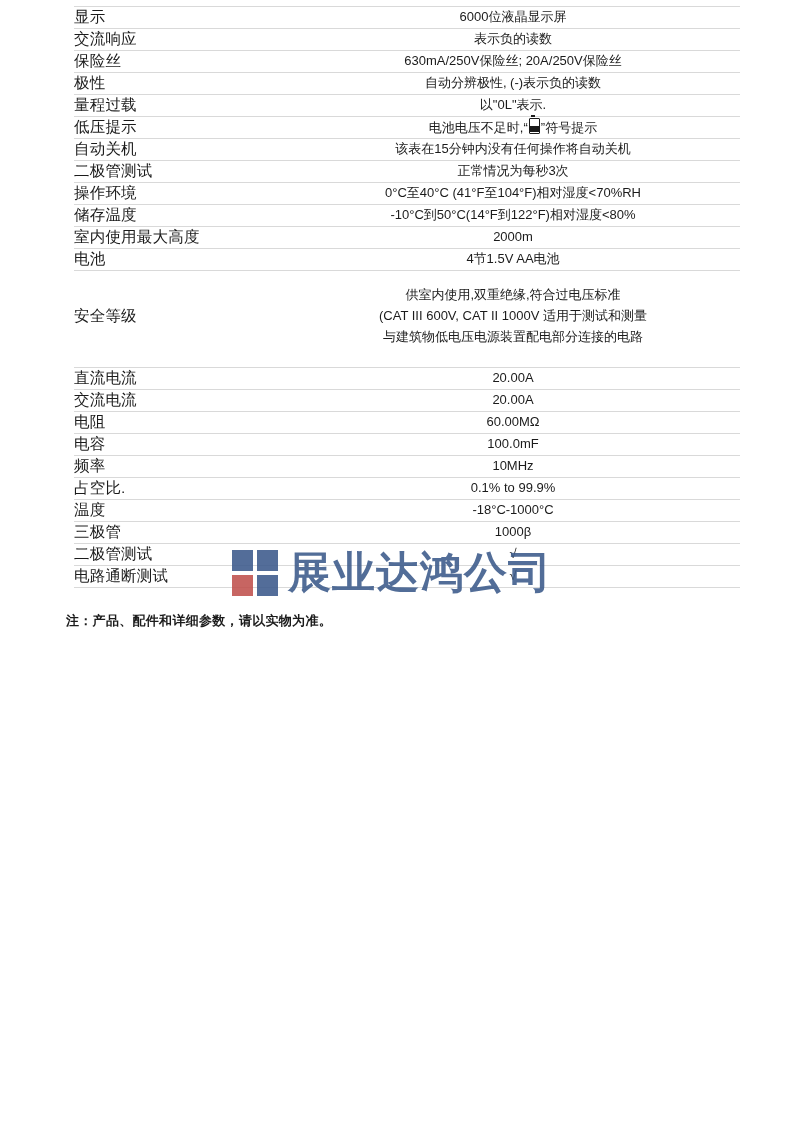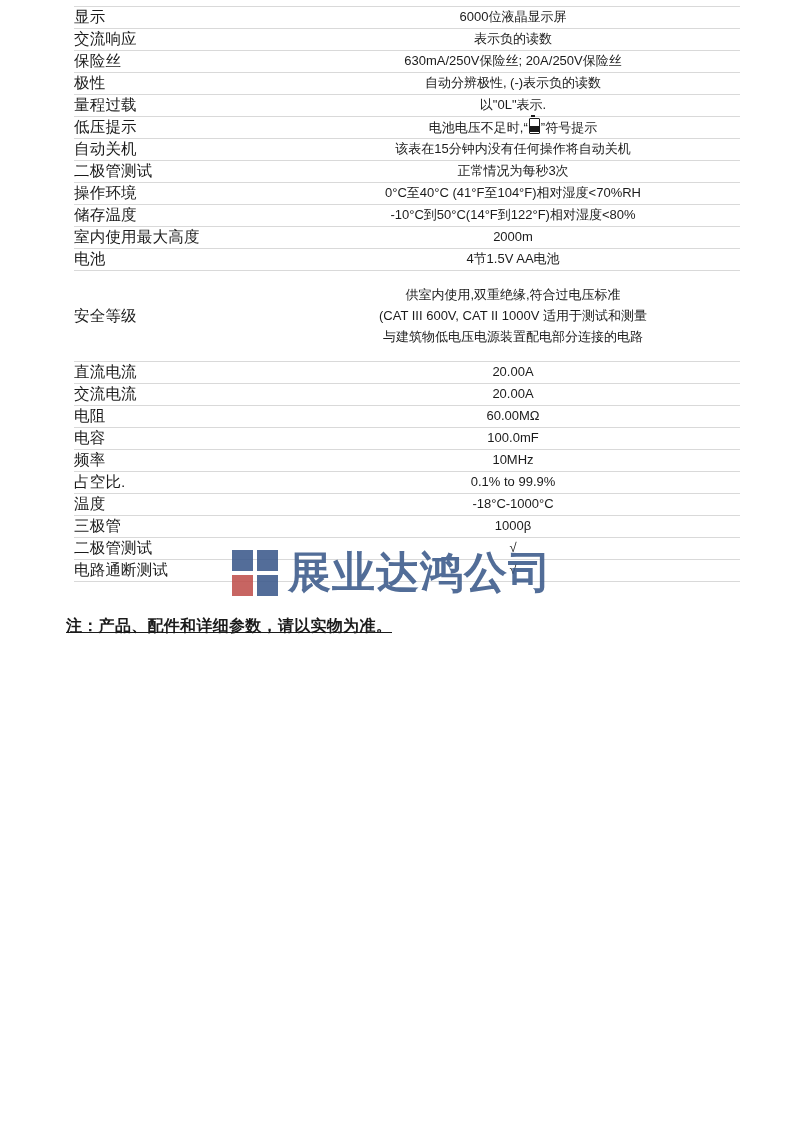--- a/index.html
+++ b/index.html
@@ -52,21 +52,21 @@
     padding: 10px 8px 10px 0;
     font-size: 13px;
     text-align: center;
     color: #1b1b1b;
     box-sizing: border-box;
     line-height: 1.45;
   }
   tr.tall td.value-cell,
   tr.tall td.label-cell {
     padding-top: 14px;
-    padding-bottom: 14px;
+    padding-bottom: 20px;
   }
   .value-multiline {
     display: block;
     line-height: 1.6;
   }
   .low-batt-glyph {
     display: inline-block;
     width: 9px;
     height: 14px;
     border: 1.6px solid #1b1b1b;
@@ -80,27 +80,26 @@
   .low-batt-glyph::after {
     content: "";
     position: absolute;
     top: -3.2px;
     left: 1.6px;
     width: 4px;
     height: 2px;
     background: #1b1b1b;
   }
   .footnote {
-    margin-top: 34px;
-    font-size: 16px;
+    margin-top: 24px;
+    font-size: 13px;
     font-weight: bold;
     letter-spacing: 0.3px;
     color: #1b1b1b;
     padding-left: 4px;
-    text-decoration: underline;
   }
   
   .watermark {
     position: absolute;
     left: 232px;
     top: 538px;
     display: flex;
     align-items: center;
     opacity: 0.88;
     pointer-events: none;

